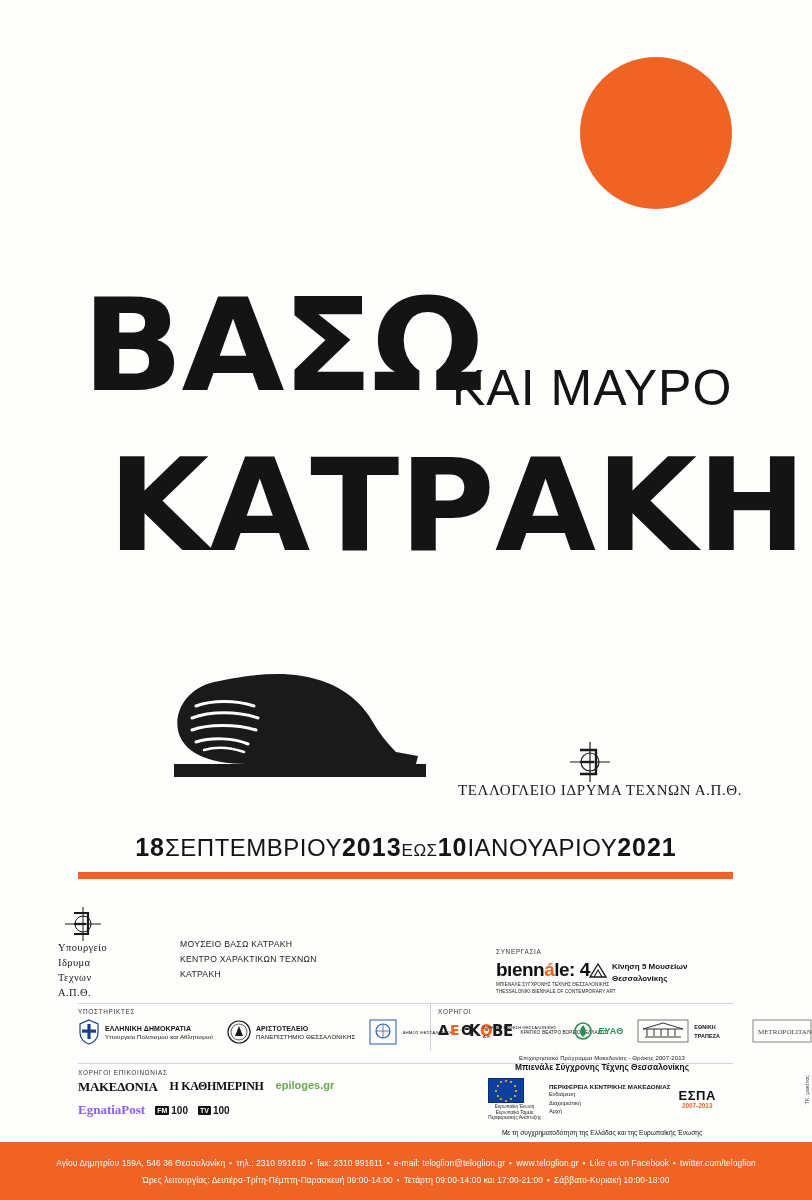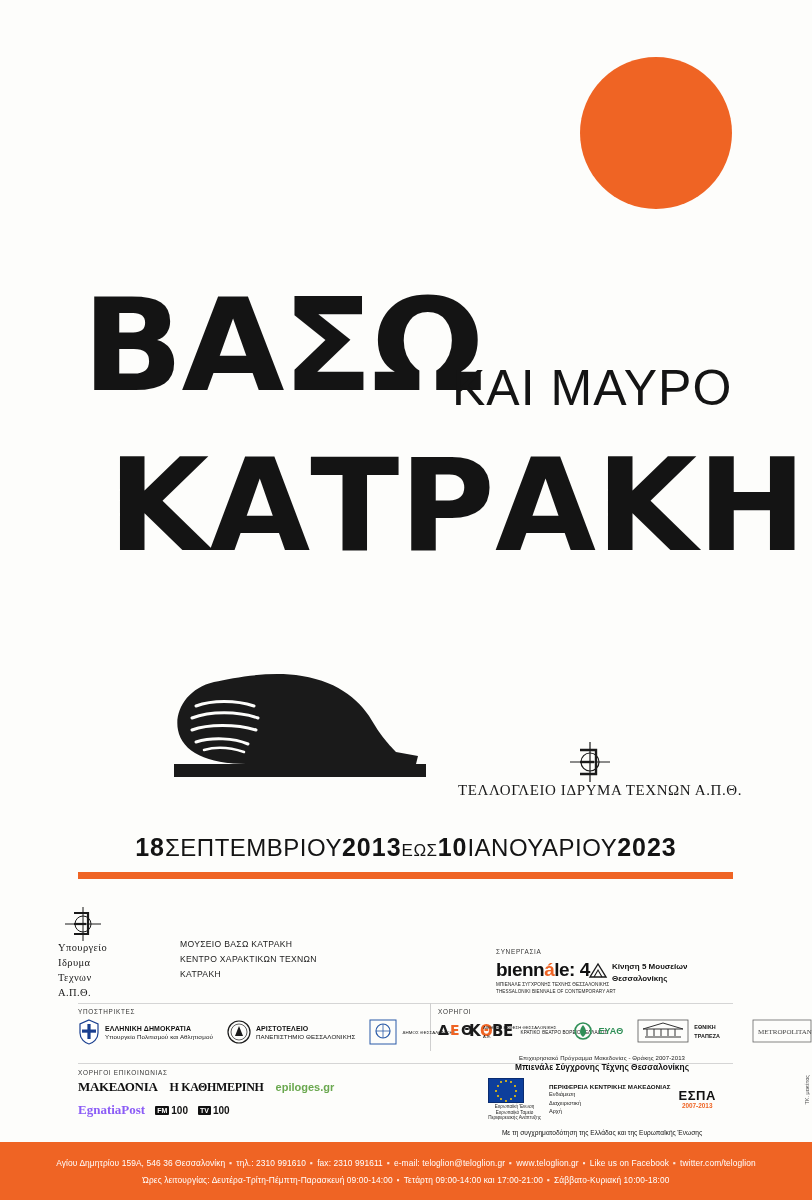--- a/index.html
+++ b/index.html
@@ -285,21 +285,21 @@
   }
   .sponsor .txt b {
     font-size: 7px;
   }
 
   .media-row {
     position: absolute;
     left: 78px;
     top: 184px;
     display: flex;
-    align-items: center;
+    align-items: flex-start;
     gap: 12px;
   }
   .media-row2 {
     position: absolute;
     left: 78px;
     top: 207px;
     display: flex;
     align-items: center;
     gap: 10px;
   }
@@ -536,21 +536,21 @@
       <line x1="4" y1="22" x2="44" y2="22" stroke="#1a1a1a" stroke-width="1.2"></line>
       <line x1="24" y1="2" x2="24" y2="42" stroke="#1a1a1a" stroke-width="1.2"></line>
       <path d="M14 10 h16 v24 h-16" fill="none" stroke="#1a1a1a" stroke-width="2.4"></path>
       <path d="M14 22 h14" fill="none" stroke="#1a1a1a" stroke-width="2.4"></path>
       <circle cx="24" cy="22" r="9" fill="none" stroke="#1a1a1a" stroke-width="1.2"></circle>
     </svg>
   </div>
   <div class="tell-right-label">ΤΕΛΛΟΓΛΕΙΟ ΙΔΡΥΜΑ ΤΕΧΝΩΝ Α.Π.Θ.</div>
 
   <div class="dates">
-    <span class="num">18</span><span class="word">ΣΕΠΤΕΜΒΡΙΟΥ</span><span class="num">2013</span><span class="small">ΕΩΣ</span><span class="num">10</span><span class="word">ΙΑΝΟΥΑΡΙΟΥ</span><span class="num">2023</span>
+    <span class="num">18</span><span class="word">ΣΕΠΤΕΜΒΡΙΟΥ</span><span class="num">2013</span><span class="small">ΕΩΣ</span><span class="num">10</span><span class="word">ΙΑΝΟΥΑΡΙΟΥ</span><span class="num">2021</span>
   </div>
   <div class="orange-rule"></div>
 
   <div class="credits">
 
     <div class="tell-mark-left">
       <svg viewBox="0 0 42 38" width="42" height="38" aria-hidden="true">
         <line x1="3" y1="19" x2="39" y2="19" stroke="#1a1a1a" stroke-width="1"></line>
         <line x1="21" y1="2" x2="21" y2="36" stroke="#1a1a1a" stroke-width="1"></line>
         <path d="M12 8 h14 v21 h-14" fill="none" stroke="#1a1a1a" stroke-width="2.2"></path>

